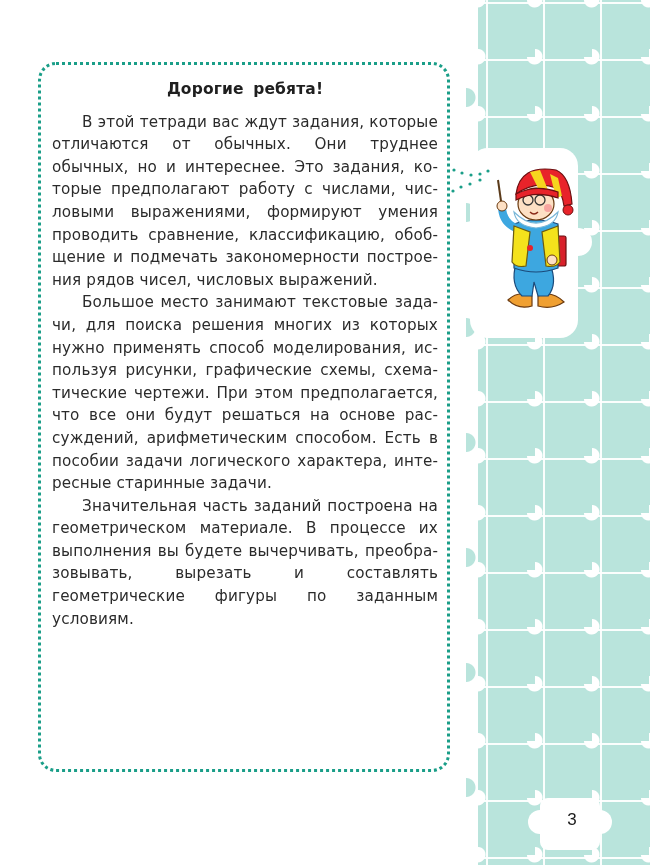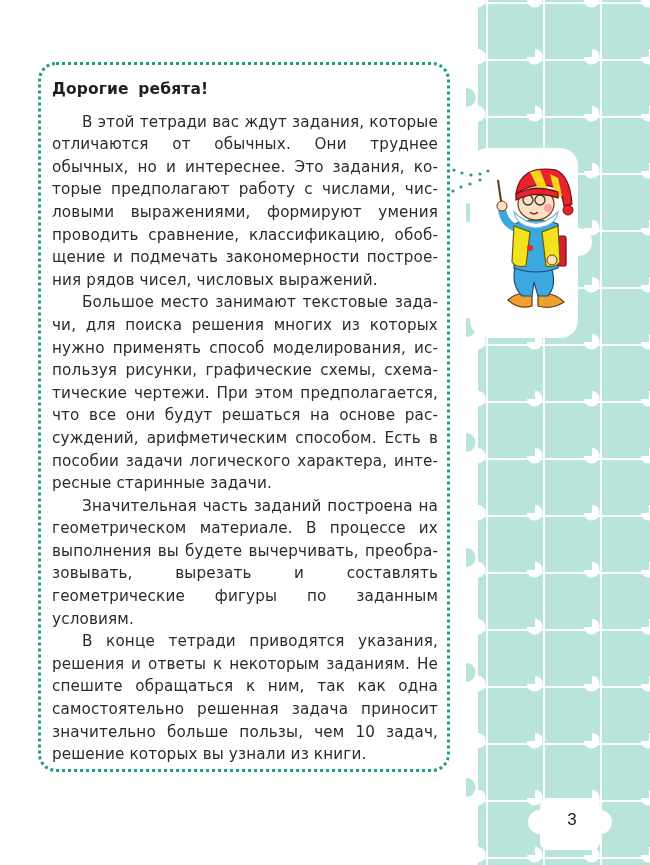--- a/index.html
+++ b/index.html
@@ -65,21 +65,21 @@
   .bubble-tail {
     position: absolute; left: 450px; top: 160px; width: 50px; height: 40px;
   }
   .bubble-content {
     position: absolute; left: 52px; top: 78px; width: 386px;
     font-family: "DejaVu Sans", sans-serif; font-size: 15.2px; line-height: 22.6px;
     color: #2b2b2b; letter-spacing: 0.15px;
   }
   .heading {
     font-family: "DejaVu Sans", sans-serif; font-weight: bold; font-size: 15.5px;
-    margin: 0 0 10px 0; word-spacing: 4px; color: #1f1f1f;
+    margin: 0 0 10px 0; word-spacing: 4px; color: #1f1f1f; text-align: center;
   }
   .para {
     margin: 0; text-align: justify; text-indent: 30px;
     hyphens: manual;
   }
   .gnome {
     position: absolute; left: 490px; top: 160px; width: 90px; height: 160px;
   }
 </style>
 </head>
@@ -107,21 +107,20 @@
       <circle cx="11" cy="27" r="1.6"></circle>
       <circle cx="3" cy="31" r="1.6"></circle>
   </g>
 </svg>
 
 <div class="bubble-content">
   <p class="heading">Дорогие  ребята!</p>
   <p class="para">В этой тетради вас ждут задания, кото­рые отличаются от обычных. Они труднее обычных, но и интереснее. Это задания, ко­торые предполагают работу с числами, чис­ловыми выражениями, формируют умения проводить сравнение, классификацию, обоб­щение и подмечать закономерности построе­ния рядов чисел, числовых выражений.</p>
   <p class="para">Большое место занимают текстовые зада­чи, для поиска решения многих из которых нужно применять способ моделирования, ис­пользуя рисунки, графические схемы, схема­тические чертежи. При этом предполагается, что все они будут решаться на основе рас­суждений, арифметическим способом. Есть в пособии задачи логического характера, инте­ресные старинные задачи.</p>
   <p class="para">Значительная часть заданий построена на геометрическом материале. В процессе их выполнения вы будете вычерчивать, преобра­зовывать, вырезать и составлять геометричес­кие фигуры по заданным условиям.</p>
-  <p class="para">В конце тетради приводятся указания, решения и ответы к некоторым заданиям. Не спешите обращаться к ним, так как одна самостоятельно решенная задача приносит значительно больше пользы, чем 10 задач, решение которых вы узнали из книги.</p>
 </div>
 
 <svg class="gnome" viewBox="0 0 90 160">
 
   <line x1="8" y1="20" x2="12" y2="48" stroke="#5a3a1a" stroke-width="2"></line>
 
   <path d="M18 140 q10 -10 24 -4 l0 10 q-14 4 -24 -6z" fill="#f0a032" stroke="#6b3a10" stroke-width="1.2"></path>
   <path d="M48 136 q14 -6 26 6 q-12 8 -26 4z" fill="#f0a032" stroke="#6b3a10" stroke-width="1.2"></path>
 
   <path d="M26 104 q-6 20 6 32 l10 0 l2 -14 l4 14 l10 0 q10 -12 2 -32z" fill="#3da7e0" stroke="#1b4a7a" stroke-width="1.2"></path>

